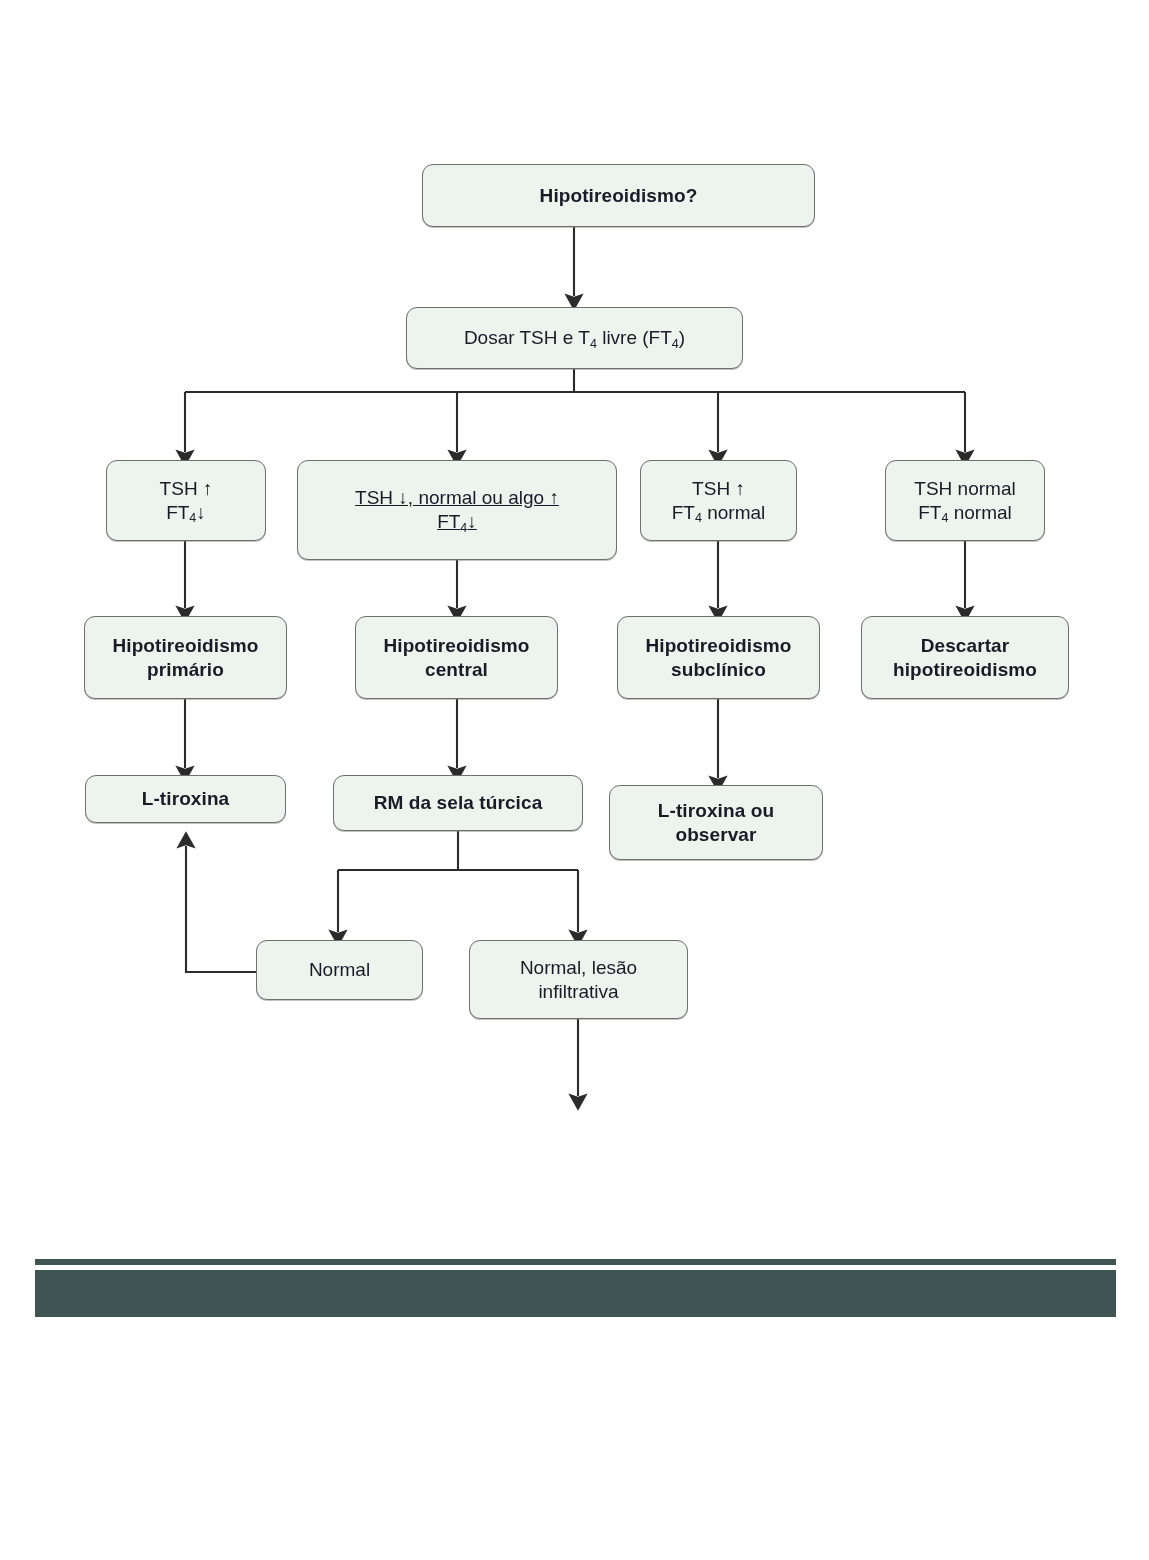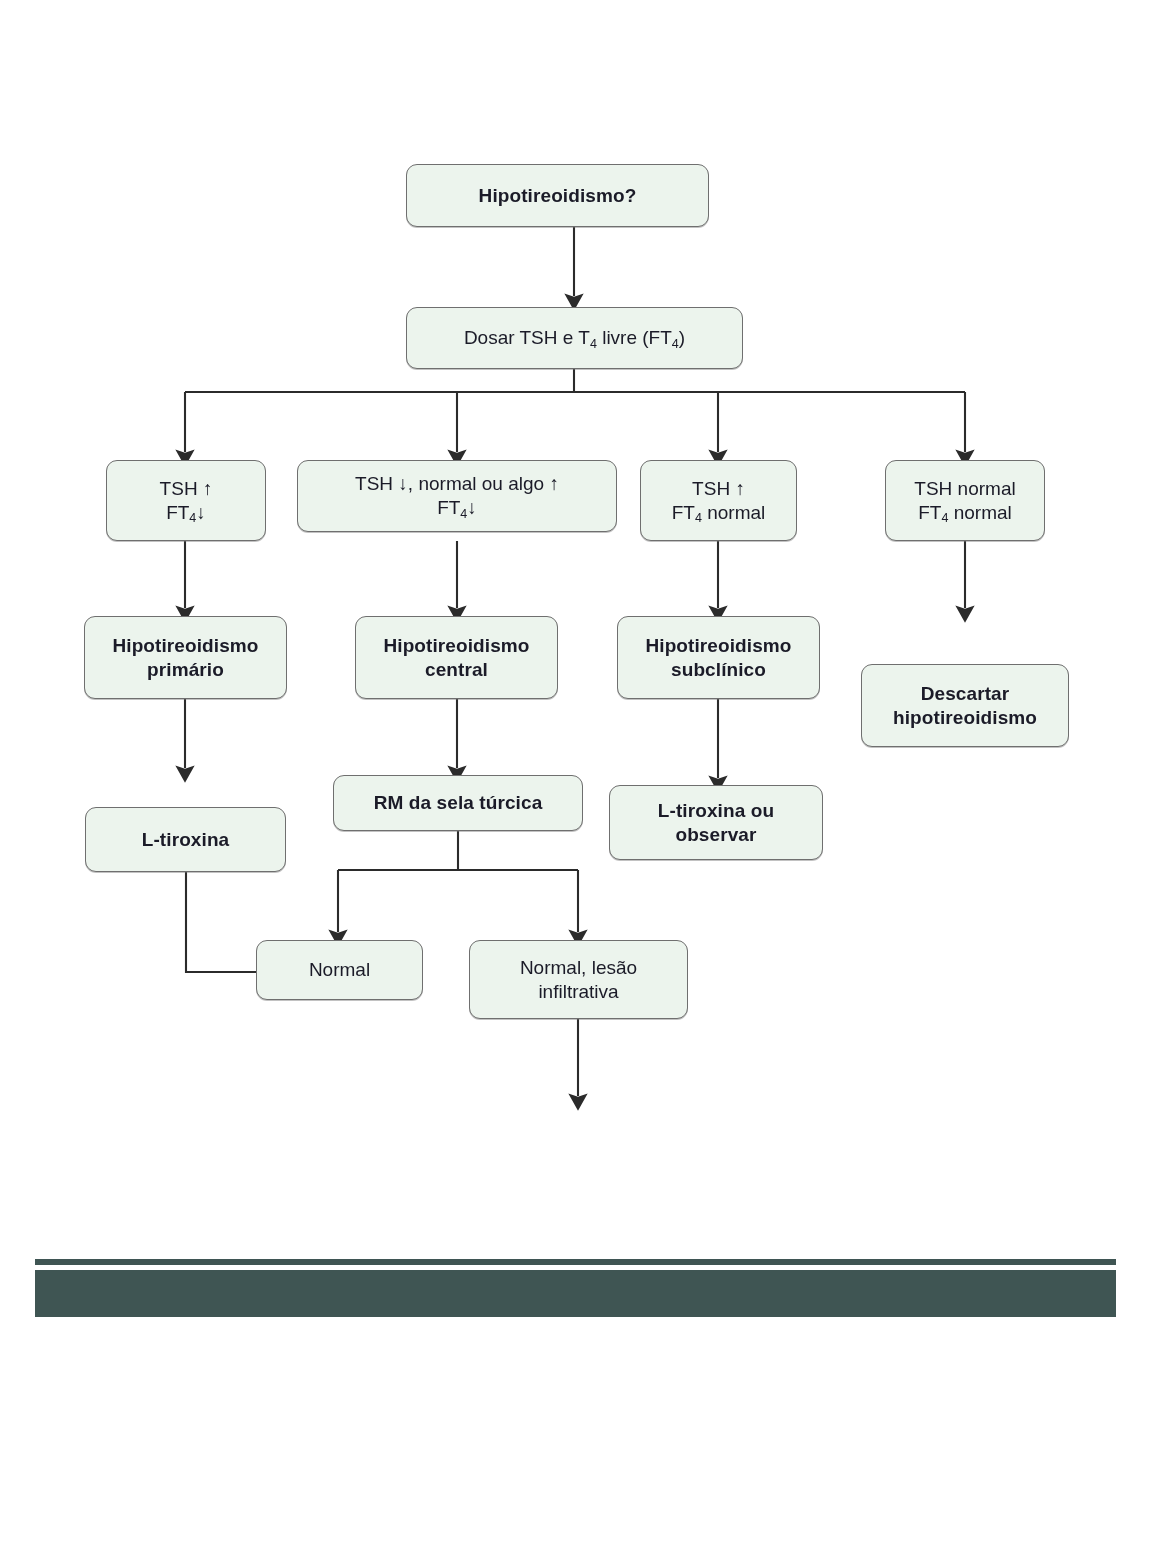--- a/index.html
+++ b/index.html
@@ -112,33 +112,33 @@
       <line x1="338" y1="870" x2="578" y2="870"></line>
       <line x1="338" y1="870" x2="338" y2="932" marker-end="url(#arrowhead)"></line>
       <line x1="578" y1="870" x2="578" y2="932" marker-end="url(#arrowhead)"></line>
 
       <path d="M256,972 L186,972 L186,846" marker-end="url(#arrowhead)"></path>
 
       <line x1="578" y1="1019" x2="578" y2="1096" marker-end="url(#arrowhead)"></line>
     </g>
   </svg>
 
-  <div class="node bold" style="left:406px; top:164px; width:303px; height:63px;">
+  <div class="node bold" style="left:422px; top:164px; width:393px; height:63px;">
     <span class="txt">Hipotireoidismo?</span>
   </div>
 
   <div class="node plain" style="left:406px; top:307px; width:337px; height:62px;">
     <span class="txt"><span>Dosar TSH e T</span><sub>4</sub><span> livre (FT</span><sub>4</sub><span>)</span></span>
   </div>
 
   <div class="node plain" style="left:106px; top:460px; width:160px; height:81px;">
     <span class="txt"><span>TSH ↑</span><br><span>FT</span><sub>4</sub><span>↓</span></span>
   </div>
 
-  <div class="node plain" style="left:297px; top:460px; width:320px; height:72px;">
+  <div class="node plain" style="left:297px; top:460px; width:320px; height:100px;text-decoration:underline;">
     <span class="txt"><span>TSH ↓, normal ou algo ↑</span><br><span>FT</span><sub>4</sub><span>↓</span></span>
   </div>
 
   <div class="node plain" style="left:640px; top:460px; width:157px; height:81px;">
     <span class="txt"><span>TSH ↑</span><br><span>FT</span><sub>4</sub><span> normal</span></span>
   </div>
 
   <div class="node plain" style="left:885px; top:460px; width:160px; height:81px;">
     <span class="txt"><span>TSH normal</span><br><span>FT</span><sub>4</sub><span> normal</span></span>
   </div>
@@ -151,26 +151,26 @@
   <div class="node bold" style="left:355px; top:616px; width:203px; height:83px;">
     <span class="txt">Hipotireoidismo
 central</span>
   </div>
 
   <div class="node bold" style="left:617px; top:616px; width:203px; height:83px;">
     <span class="txt">Hipotireoidismo
 subclínico</span>
   </div>
 
-  <div class="node bold" style="left:861px; top:616px; width:208px; height:83px;margin-top:48px;">
+  <div class="node bold" style="left:861px; top:616px; width:208px; height:83px;">
     <span class="txt">Descartar
 hipotireoidismo</span>
   </div>
 
-  <div class="node bold" style="left:85px; top:775px; width:201px; height:65px;margin-top:32px;">
+  <div class="node bold" style="left:85px; top:775px; width:201px; height:48px;">
     <span class="txt">L-tiroxina</span>
   </div>
 
   <div class="node bold" style="left:333px; top:775px; width:250px; height:56px;justify-content:flex-end;">
     <span class="txt">RM da sela túrcica</span>
   </div>
 
   <div class="node bold" style="left:609px; top:785px; width:214px; height:75px;">
     <span class="txt">L-tiroxina ou
 observar</span>

